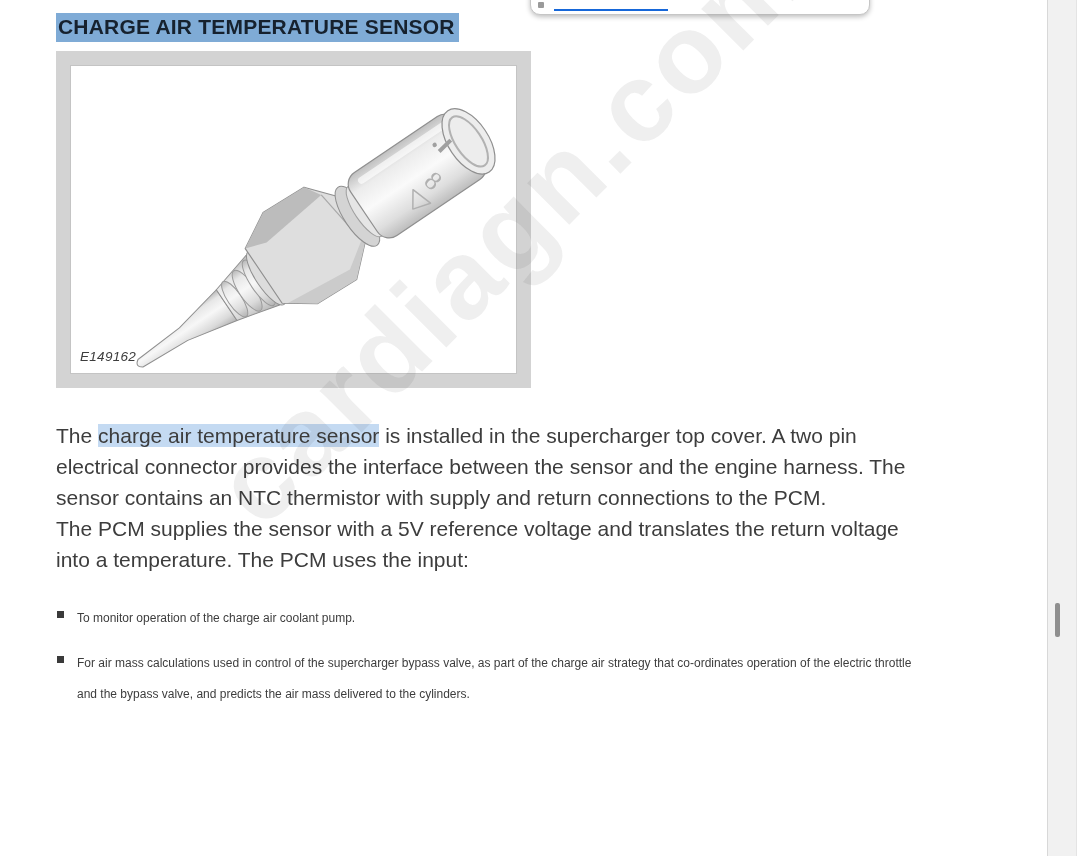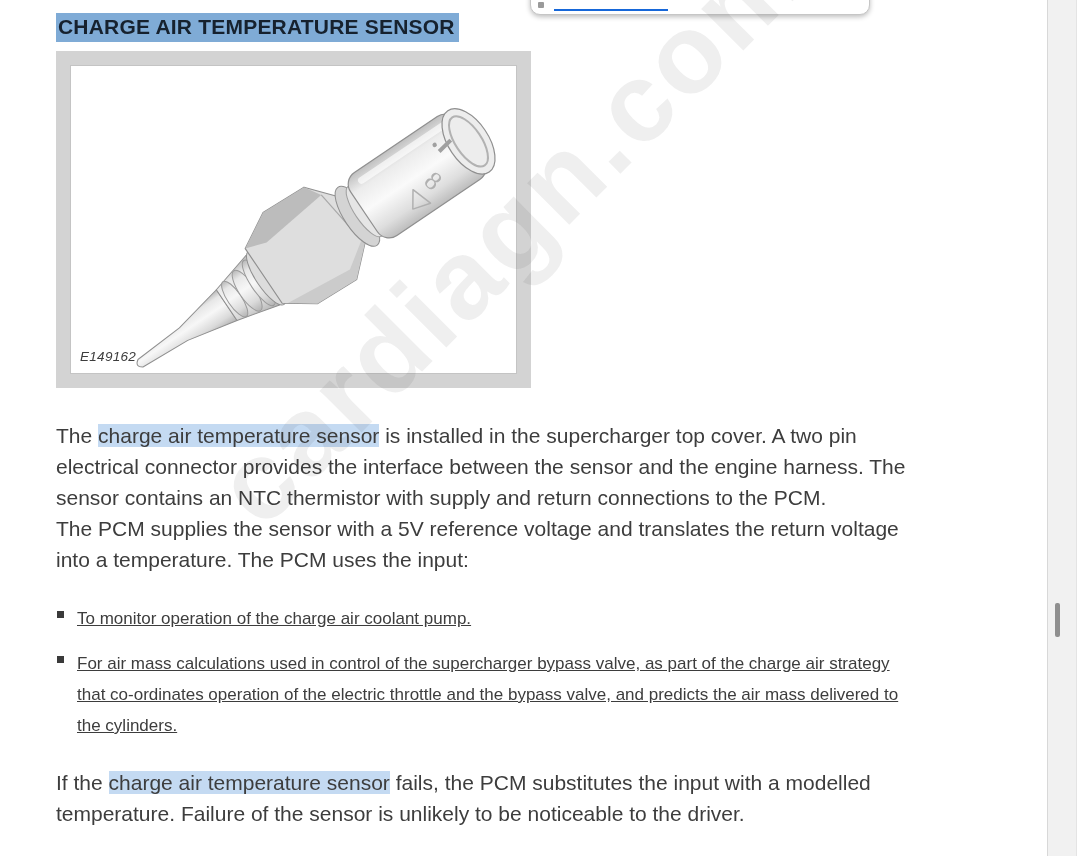--- a/index.html
+++ b/index.html
@@ -69,21 +69,21 @@
   }
   .p1{margin-top:32px;}
   .p2{}
   .p3{margin-top:26px;}
   .hl{background:#c4daf2;}
   ul.bullets{
     margin:28px 0 0 0;padding:0;list-style:none;max-width:862px;
   }
   ul.bullets li{
     position:relative;padding-left:21px;margin:0 0 14px 0;
-    font-size:17px;line-height:31px;color:#3d3d3d;text-decoration:underline;
+    font-size:12px;line-height:31px;color:#3d3d3d;
   }
   ul.bullets li .sq{
     position:absolute;left:1px;top:8px;width:7px;height:7px;background:#3a3a3a;
   }
 </style>
 </head>
 <body>
 
 <div class="watermark">cardiagn.com</div>
 
@@ -156,15 +156,14 @@
 
   <p class="body-text p1"><span>The </span><span class="hl">charge air temperature sensor</span><span> is installed in the supercharger top cover. A two pin electrical connector provides the interface between the sensor and the engine harness. The sensor contains an NTC thermistor with supply and return connections to the PCM.</span></p>
 
   <p class="body-text p2"><span>The PCM supplies the sensor with a 5V reference voltage and translates the return voltage into a temperature. The PCM uses the input:</span></p>
 
   <ul class="bullets">
     <li><span class="sq"></span><span>To monitor operation of the charge air coolant pump.</span></li>
     <li><span class="sq"></span><span>For air mass calculations used in control of the supercharger bypass valve, as part of the charge air strategy that co-ordinates operation of the electric throttle and the bypass valve, and predicts the air mass delivered to the cylinders.</span></li>
   </ul>
 
-  <p class="body-text p3"><span>If the </span><span class="hl">charge air temperature sensor</span><span> fails, the PCM substitutes the input with a modelled temperature. Failure of the sensor is unlikely to be noticeable to the driver.</span></p>
 
 </div>
 
 </body></html>

